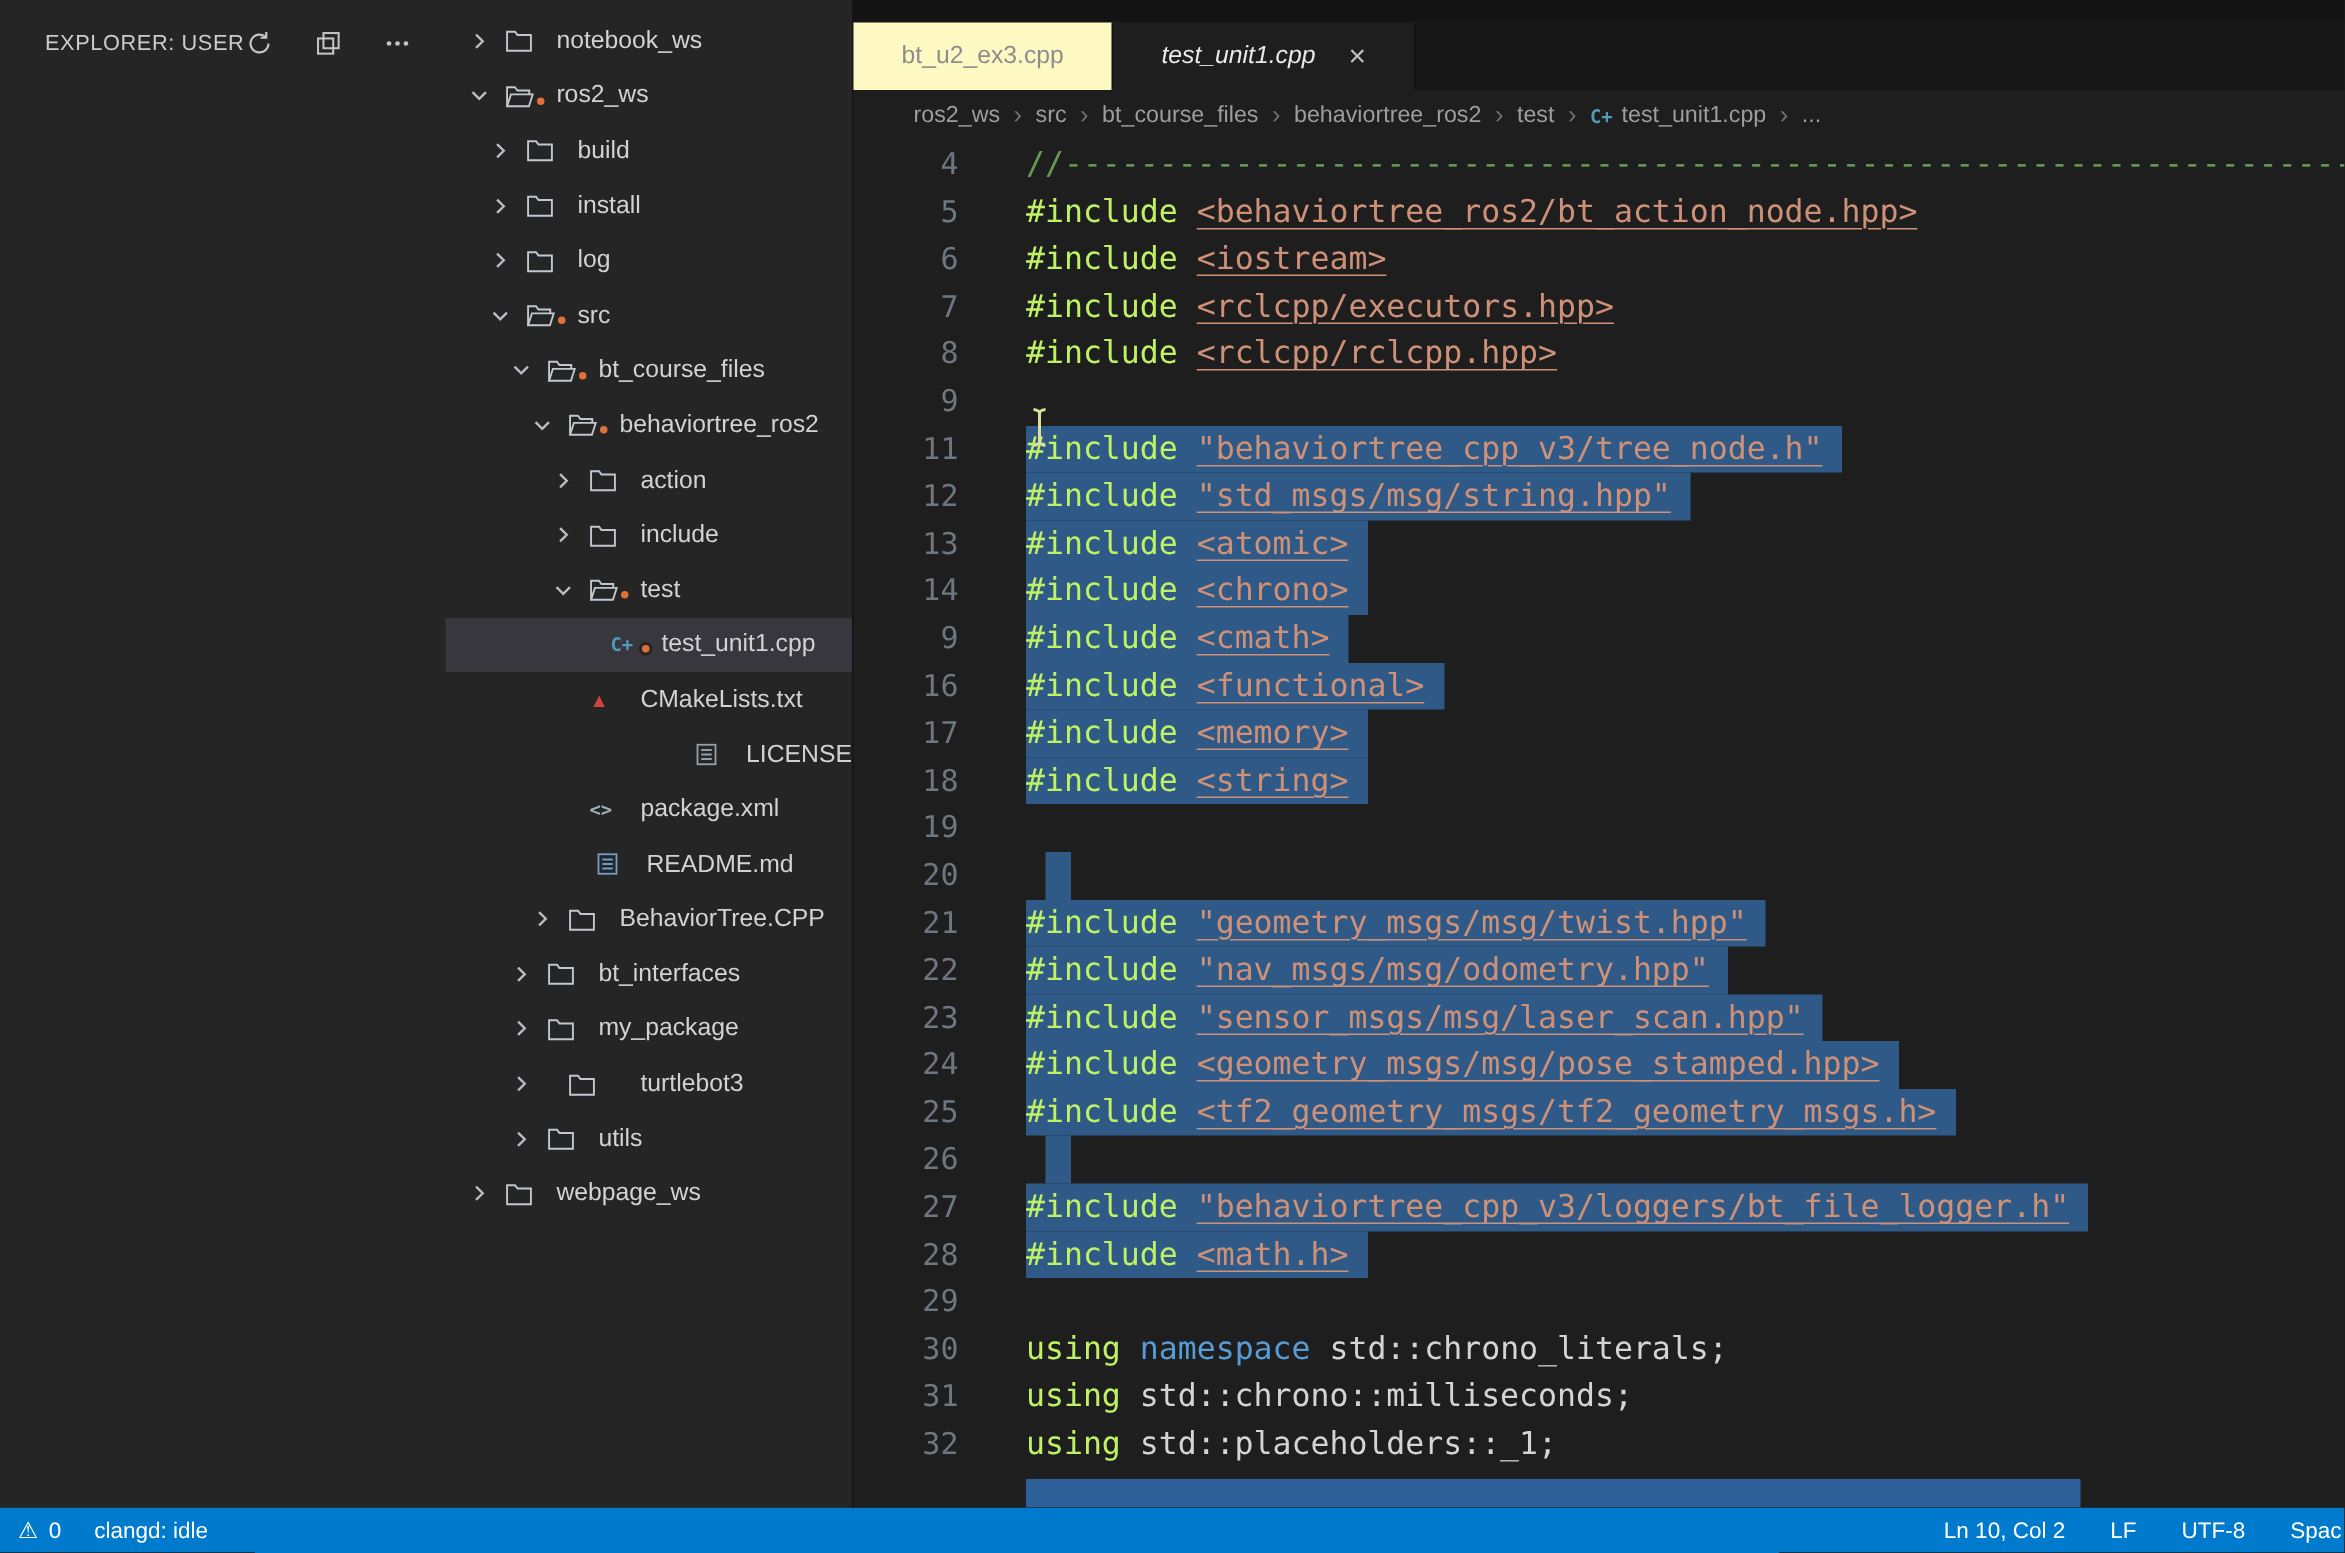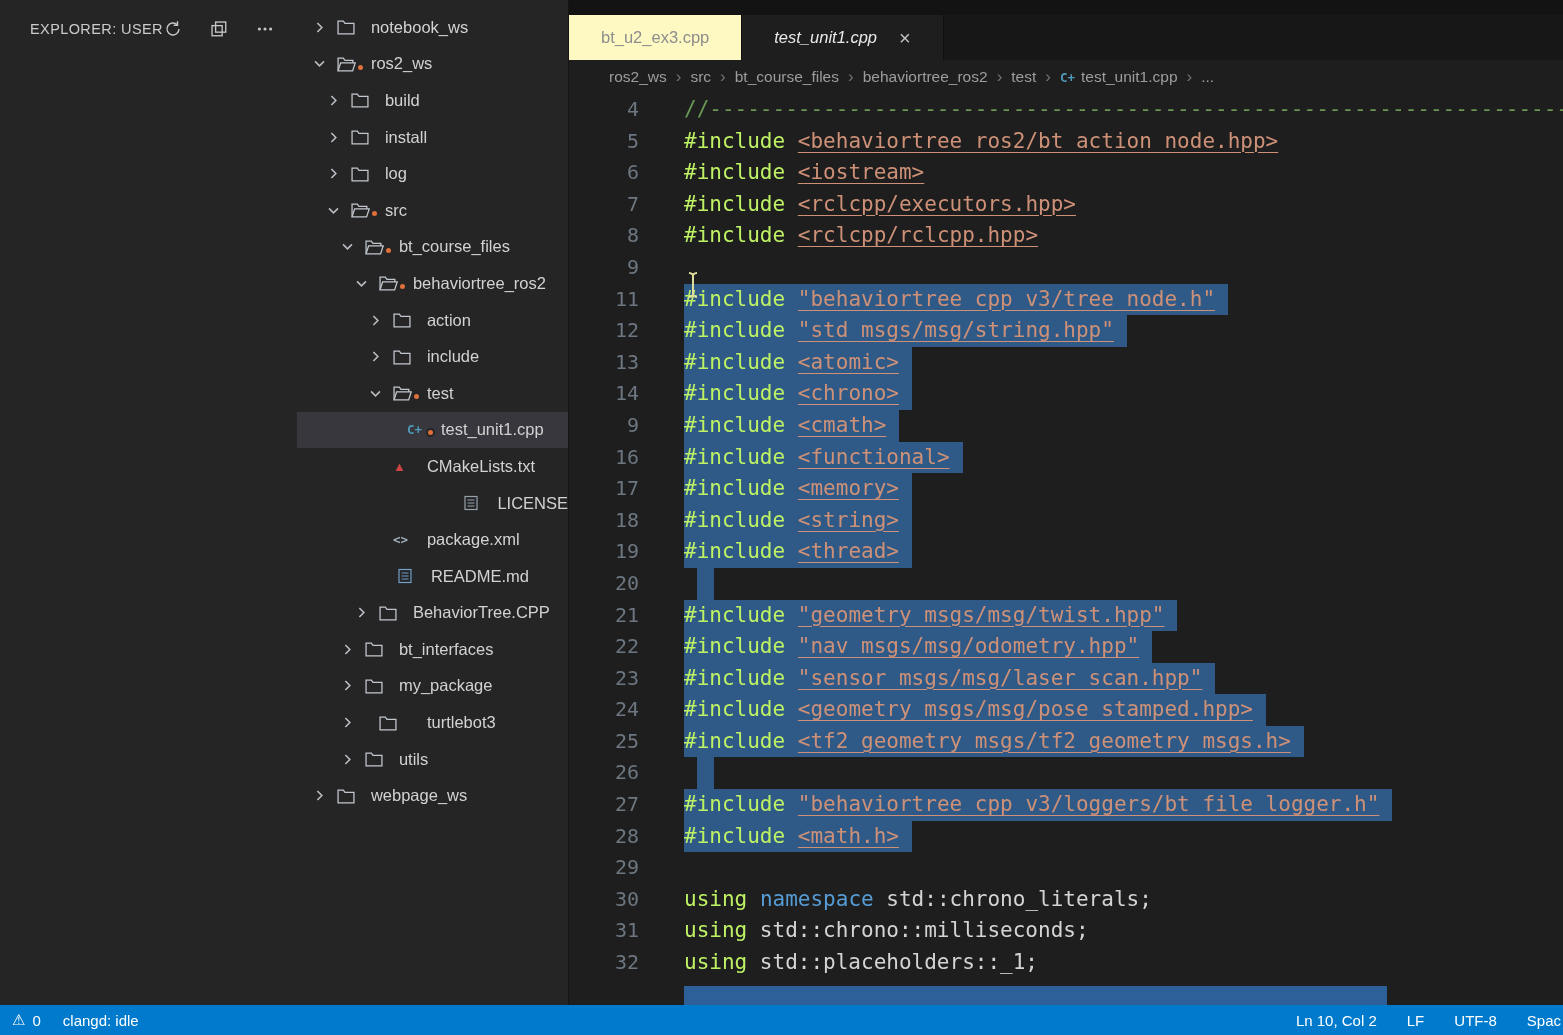--- a/index.html
+++ b/index.html
@@ -415,21 +415,21 @@
           <div class="cl"><span class="ln">8</span><span class="lc"><span class="tk-kw">#include</span><span class="tk-pl"> </span><span class="tk-str">&lt;rclcpp/rclcpp.hpp&gt;</span></span></div>
           <div class="cl"><span class="ln">9</span><span class="lc"></span></div>
           <div class="cl sel"><span class="ln">11</span><span class="lc selbg"><span class="tk-kw">#include</span><span class="tk-pl"> </span><span class="tk-str">"behaviortree_cpp_v3/tree_node.h"</span></span></div>
           <div class="cl sel"><span class="ln">12</span><span class="lc selbg"><span class="tk-kw">#include</span><span class="tk-pl"> </span><span class="tk-str">"std_msgs/msg/string.hpp"</span></span></div>
           <div class="cl sel"><span class="ln">13</span><span class="lc selbg"><span class="tk-kw">#include</span><span class="tk-pl"> </span><span class="tk-str">&lt;atomic&gt;</span></span></div>
           <div class="cl sel"><span class="ln">14</span><span class="lc selbg"><span class="tk-kw">#include</span><span class="tk-pl"> </span><span class="tk-str">&lt;chrono&gt;</span></span></div>
           <div class="cl sel"><span class="ln">9</span><span class="lc selbg"><span class="tk-kw">#include</span><span class="tk-pl"> </span><span class="tk-str">&lt;cmath&gt;</span></span></div>
           <div class="cl sel"><span class="ln">16</span><span class="lc selbg"><span class="tk-kw">#include</span><span class="tk-pl"> </span><span class="tk-str">&lt;functional&gt;</span></span></div>
           <div class="cl sel"><span class="ln">17</span><span class="lc selbg"><span class="tk-kw">#include</span><span class="tk-pl"> </span><span class="tk-str">&lt;memory&gt;</span></span></div>
           <div class="cl sel"><span class="ln">18</span><span class="lc selbg"><span class="tk-kw">#include</span><span class="tk-pl"> </span><span class="tk-str">&lt;string&gt;</span></span></div>
-          <div class="cl sel"><span class="ln">19</span><span class="lc selbg"><span class="tk-kw">#include</span><span class="tk-pl"> </span><span class="tk-str">&lt;thread&gt;</span></span></div>
+          <div class="cl sel"><span class="ln">19</span></div>
           <div class="cl sel"><span class="ln">20</span><span class="lc"><span class="empty-sel"></span></span></div>
           <div class="cl sel"><span class="ln">21</span><span class="lc selbg"><span class="tk-kw">#include</span><span class="tk-pl"> </span><span class="tk-str">"geometry_msgs/msg/twist.hpp"</span></span></div>
           <div class="cl sel"><span class="ln">22</span><span class="lc selbg"><span class="tk-kw">#include</span><span class="tk-pl"> </span><span class="tk-str">"nav_msgs/msg/odometry.hpp"</span></span></div>
           <div class="cl sel"><span class="ln">23</span><span class="lc selbg"><span class="tk-kw">#include</span><span class="tk-pl"> </span><span class="tk-str">"sensor_msgs/msg/laser_scan.hpp"</span></span></div>
           <div class="cl sel"><span class="ln">24</span><span class="lc selbg"><span class="tk-kw">#include</span><span class="tk-pl"> </span><span class="tk-str">&lt;geometry_msgs/msg/pose_stamped.hpp&gt;</span></span></div>
           <div class="cl sel"><span class="ln">25</span><span class="lc selbg"><span class="tk-kw">#include</span><span class="tk-pl"> </span><span class="tk-str">&lt;tf2_geometry_msgs/tf2_geometry_msgs.h&gt;</span></span></div>
           <div class="cl sel"><span class="ln">26</span><span class="lc"><span class="empty-sel"></span></span></div>
           <div class="cl sel"><span class="ln">27</span><span class="lc selbg"><span class="tk-kw">#include</span><span class="tk-pl"> </span><span class="tk-str">"behaviortree_cpp_v3/loggers/bt_file_logger.h"</span></span></div>
           <div class="cl sel"><span class="ln">28</span><span class="lc selbg"><span class="tk-kw">#include</span><span class="tk-pl"> </span><span class="tk-str">&lt;math.h&gt;</span></span></div>
           <div class="cl"><span class="ln">29</span><span class="lc"></span></div>

